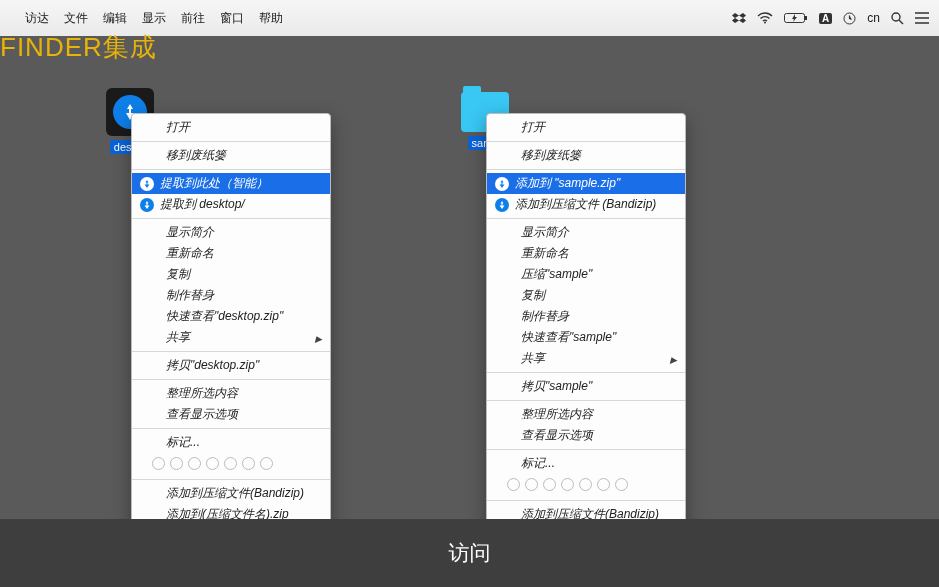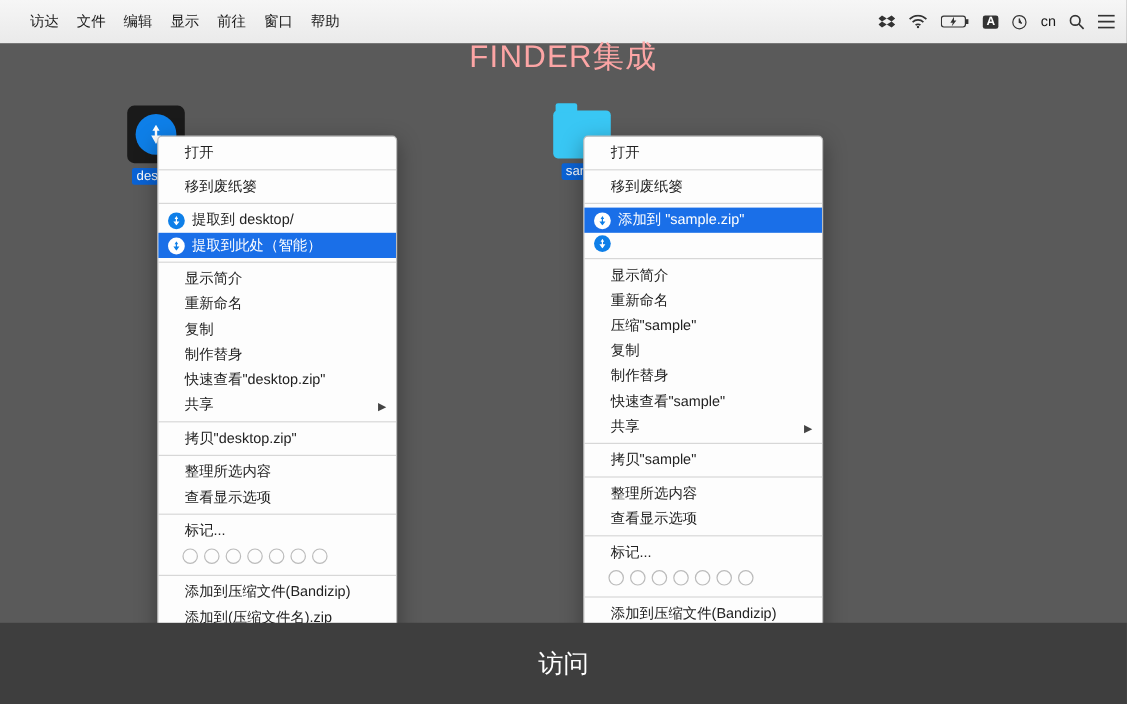--- a/index.html
+++ b/index.html
@@ -7,33 +7,33 @@
 
 
 .menubar { position:absolute; top:0; left:0; right:0; height:36px; background:linear-gradient(#f6f6f6,#eaeaea); display:flex; align-items:center; padding:0 10px; font-size:12px; color:#1a1a1a; }
 .menubar .left { display:flex; align-items:center; gap:15px; }
 .menubar .right { margin-left:auto; display:flex; align-items:center; gap:11px; }
 .menubar .apple { font-size:14px; }
 .status-icon svg{ display:block; }
 .ime-box{ background:#333; color:#fff; padding:0 3px; border-radius:2px; font-size:10px; font-weight:600;}
 
 
-.page-title { position:absolute; top:30px; left:0; right:0; text-align:center; color:#fca5a5; font-size:26px; font-weight:400; letter-spacing:1px;}
+.page-title { position:absolute; top:30px; left:0; right:0; text-align:left; color:#eab308; font-size:26px; font-weight:400; letter-spacing:1px;}
 
 
 .desktop-icon { position:absolute; width:60px; text-align:center; }
 .desktop-icon .zip-icon { width:48px; height:48px; margin:0 auto; background:#1a1a1a; border-radius:6px; display:flex; align-items:center; justify-content:center; }
 .desktop-icon .zip-icon .circ{ width:34px;height:34px;border-radius:50%;background:#0e7fe8;display:flex;align-items:center;justify-content:center;}
 .desktop-icon .folder-icon{ width:48px;height:40px;margin:4px auto 0;border-radius:4px;background:#39c7f4; position:relative;}
 .desktop-icon .folder-icon:before{content:"";position:absolute;top:-6px;left:2px;width:18px;height:8px;background:#39c7f4;border-radius:2px 2px 0 0;}
 .desktop-icon .label { margin-top:4px; display:inline-block; background:#0a63d6; color:#fff; font-size:11px; padding:1px 4px; border-radius:2px;}
 
 
 .ctx { position:absolute; width:200px; background:#fdfdfd; border:1px solid #bcbcbc; border-radius:4px; box-shadow:0 6px 18px rgba(0,0,0,.35); font-size:12px; color:#222; padding:3px 0;}
-.ctx .row { padding:2px 18px 2px 22px; line-height:17px; white-space:nowrap; position:relative; cursor:default;}
+.ctx .row { padding:2px 18px 2px 34px; line-height:17px; white-space:nowrap; position:relative; cursor:default;font-style:italic;}
 .ctx .row.sub:after{ content:"▶"; font-size:9px; position:absolute; right:8px; top:4px; color:#444;}
 .ctx .row.selected{ background:#1a6fe8; color:#fff; }
 .ctx .row.selected:after{ color:#fff;}
 .ctx .row.icon-row{ padding-left:8px; display:flex; align-items:center; gap:6px;}
 .ctx .row.icon-row .bz{ width:14px;height:14px;border-radius:50%;background:#0e7fe8;display:inline-flex;align-items:center;justify-content:center; flex:0 0 14px;}
 .ctx .row.selected .bz{ background:#fff;}
 .ctx .sep { height:1px; background:#d7d7d7; margin:3px 0;}
 .ctx .tag-row{ padding:4px 18px 6px 20px; display:flex; gap:5px;}
 .ctx .tag-row .dot{ width:13px;height:13px;border:1px solid #bbb;border-radius:50%;}
 
@@ -112,35 +112,35 @@
 <div class="desktop-icon" style="top:88px;left:455px">
   <div class="folder-icon"></div>
   <span class="label">samp</span>
 </div>
 
 <div class="ctx" style="top:113px;left:131px">
   <div class="row">打开</div>
   <div class="sep"></div>
   <div class="row">移到废纸篓</div>
   <div class="sep"></div>
+  <div class="row icon-row selected">
+      <span class="bz">
+        <svg width="8" height="8" viewBox="0 0 8 8">
+          <path fill="#0e7fe8" d="M4 0l1.5 2.5H4.5v2l2 0L4 8 1.5 4.5h2v-2H2.5z"></path>
+        </svg>
+      </span>
+      <span>提取到此处（智能）</span>
+    </div>
   <div class="row icon-row">
       <span class="bz">
         <svg width="8" height="8" viewBox="0 0 8 8">
           <path fill="#fff" d="M4 0l1.5 2.5H4.5v2l2 0L4 8 1.5 4.5h2v-2H2.5z"></path>
         </svg>
       </span>
       <span>提取到 desktop/</span>
-    </div>
-  <div class="row icon-row selected">
-      <span class="bz">
-        <svg width="8" height="8" viewBox="0 0 8 8">
-          <path fill="#0e7fe8" d="M4 0l1.5 2.5H4.5v2l2 0L4 8 1.5 4.5h2v-2H2.5z"></path>
-        </svg>
-      </span>
-      <span>提取到此处（智能）</span>
     </div>
   <div class="sep"></div>
   <div class="row">显示简介</div>
   <div class="row">重新命名</div>
   <div class="row">复制</div>
   <div class="row">制作替身</div>
   <div class="row">快速查看"desktop.zip"</div>
   <div class="row sub">共享</div>
   <div class="sep"></div>
   <div class="row">拷贝"desktop.zip"</div>
@@ -176,20 +176,21 @@
         </svg>
       </span>
       <span>添加到 "sample.zip"</span>
     </div>
   <div class="row icon-row">
       <span class="bz">
         <svg width="8" height="8" viewBox="0 0 8 8">
           <path fill="#fff" d="M4 0l1.5 2.5H4.5v2l2 0L4 8 1.5 4.5h2v-2H2.5z"></path>
         </svg>
       </span>
+      <span>添加到压缩文件 (Bandizip)</span>
     </div>
   <div class="sep"></div>
   <div class="row">显示简介</div>
   <div class="row">重新命名</div>
   <div class="row">压缩"sample"</div>
   <div class="row">复制</div>
   <div class="row">制作替身</div>
   <div class="row">快速查看"sample"</div>
   <div class="row sub">共享</div>
   <div class="sep"></div>

